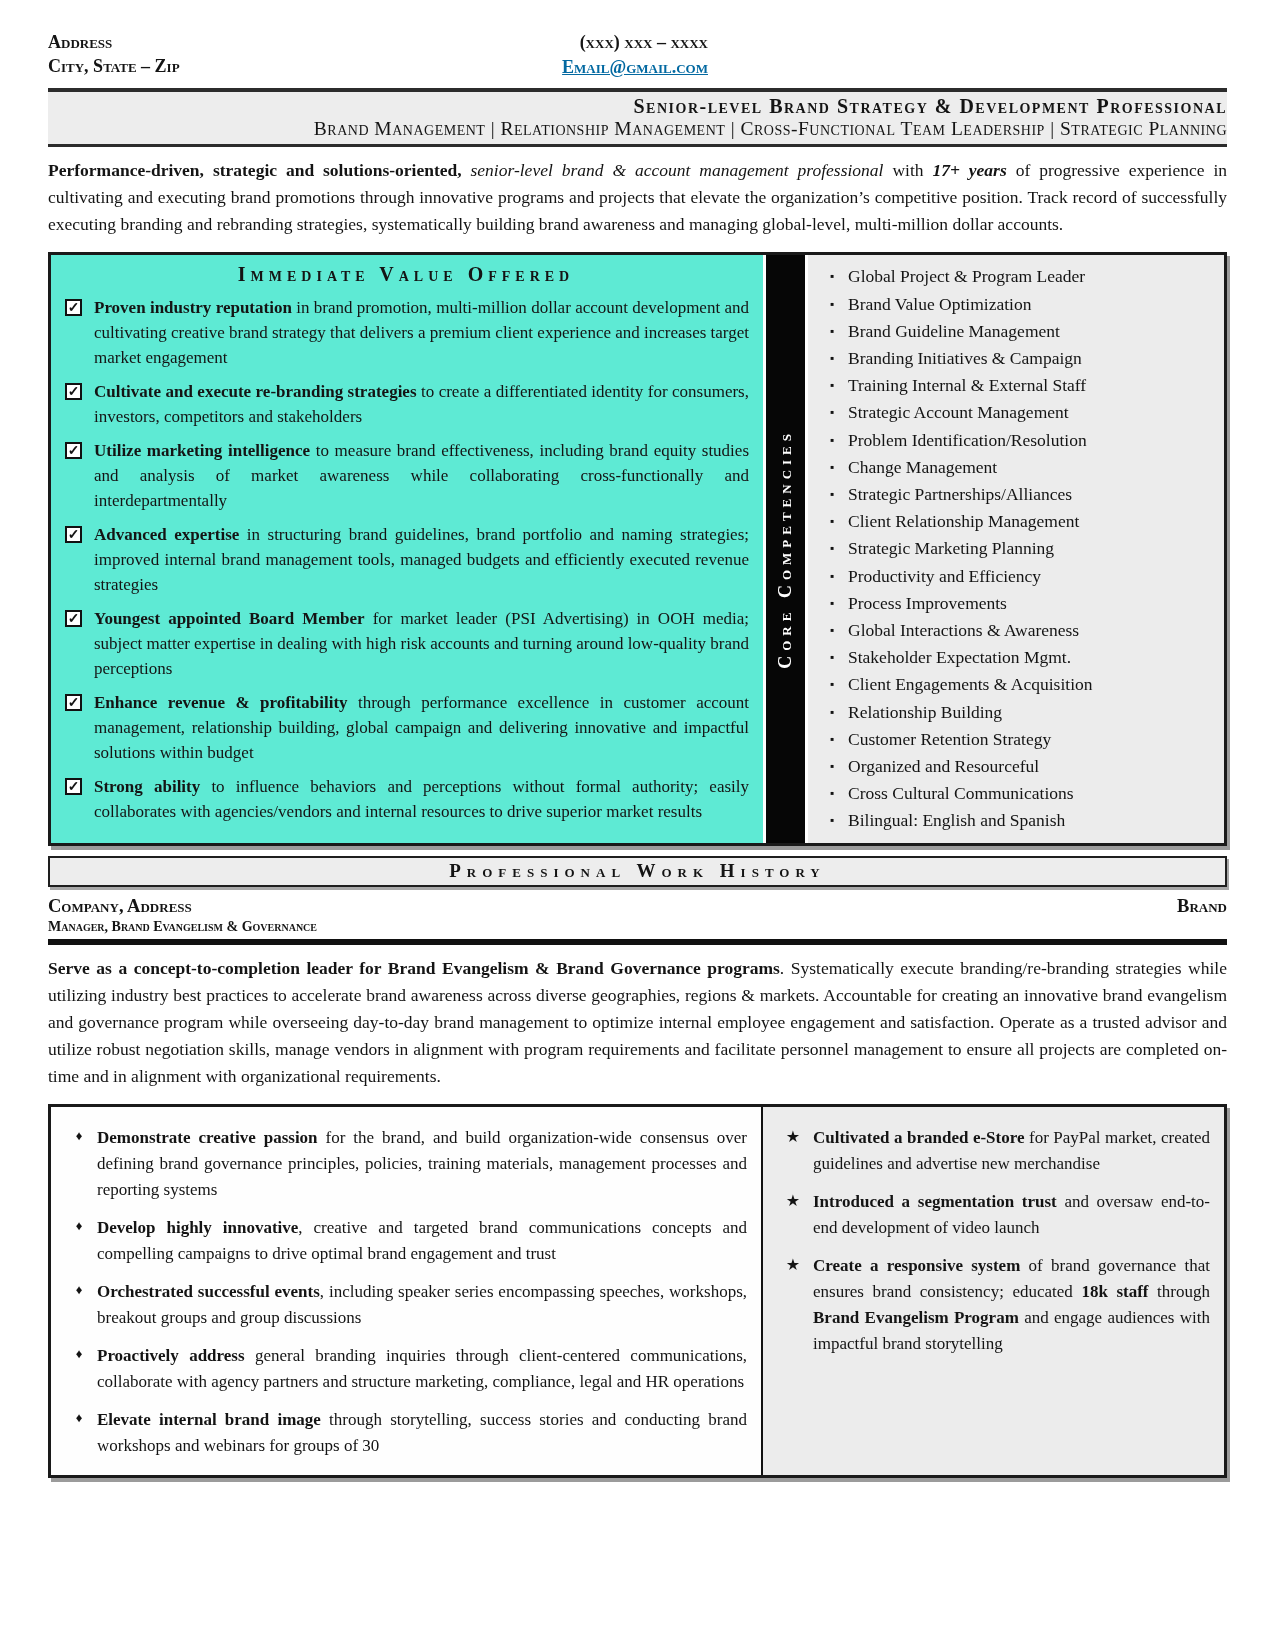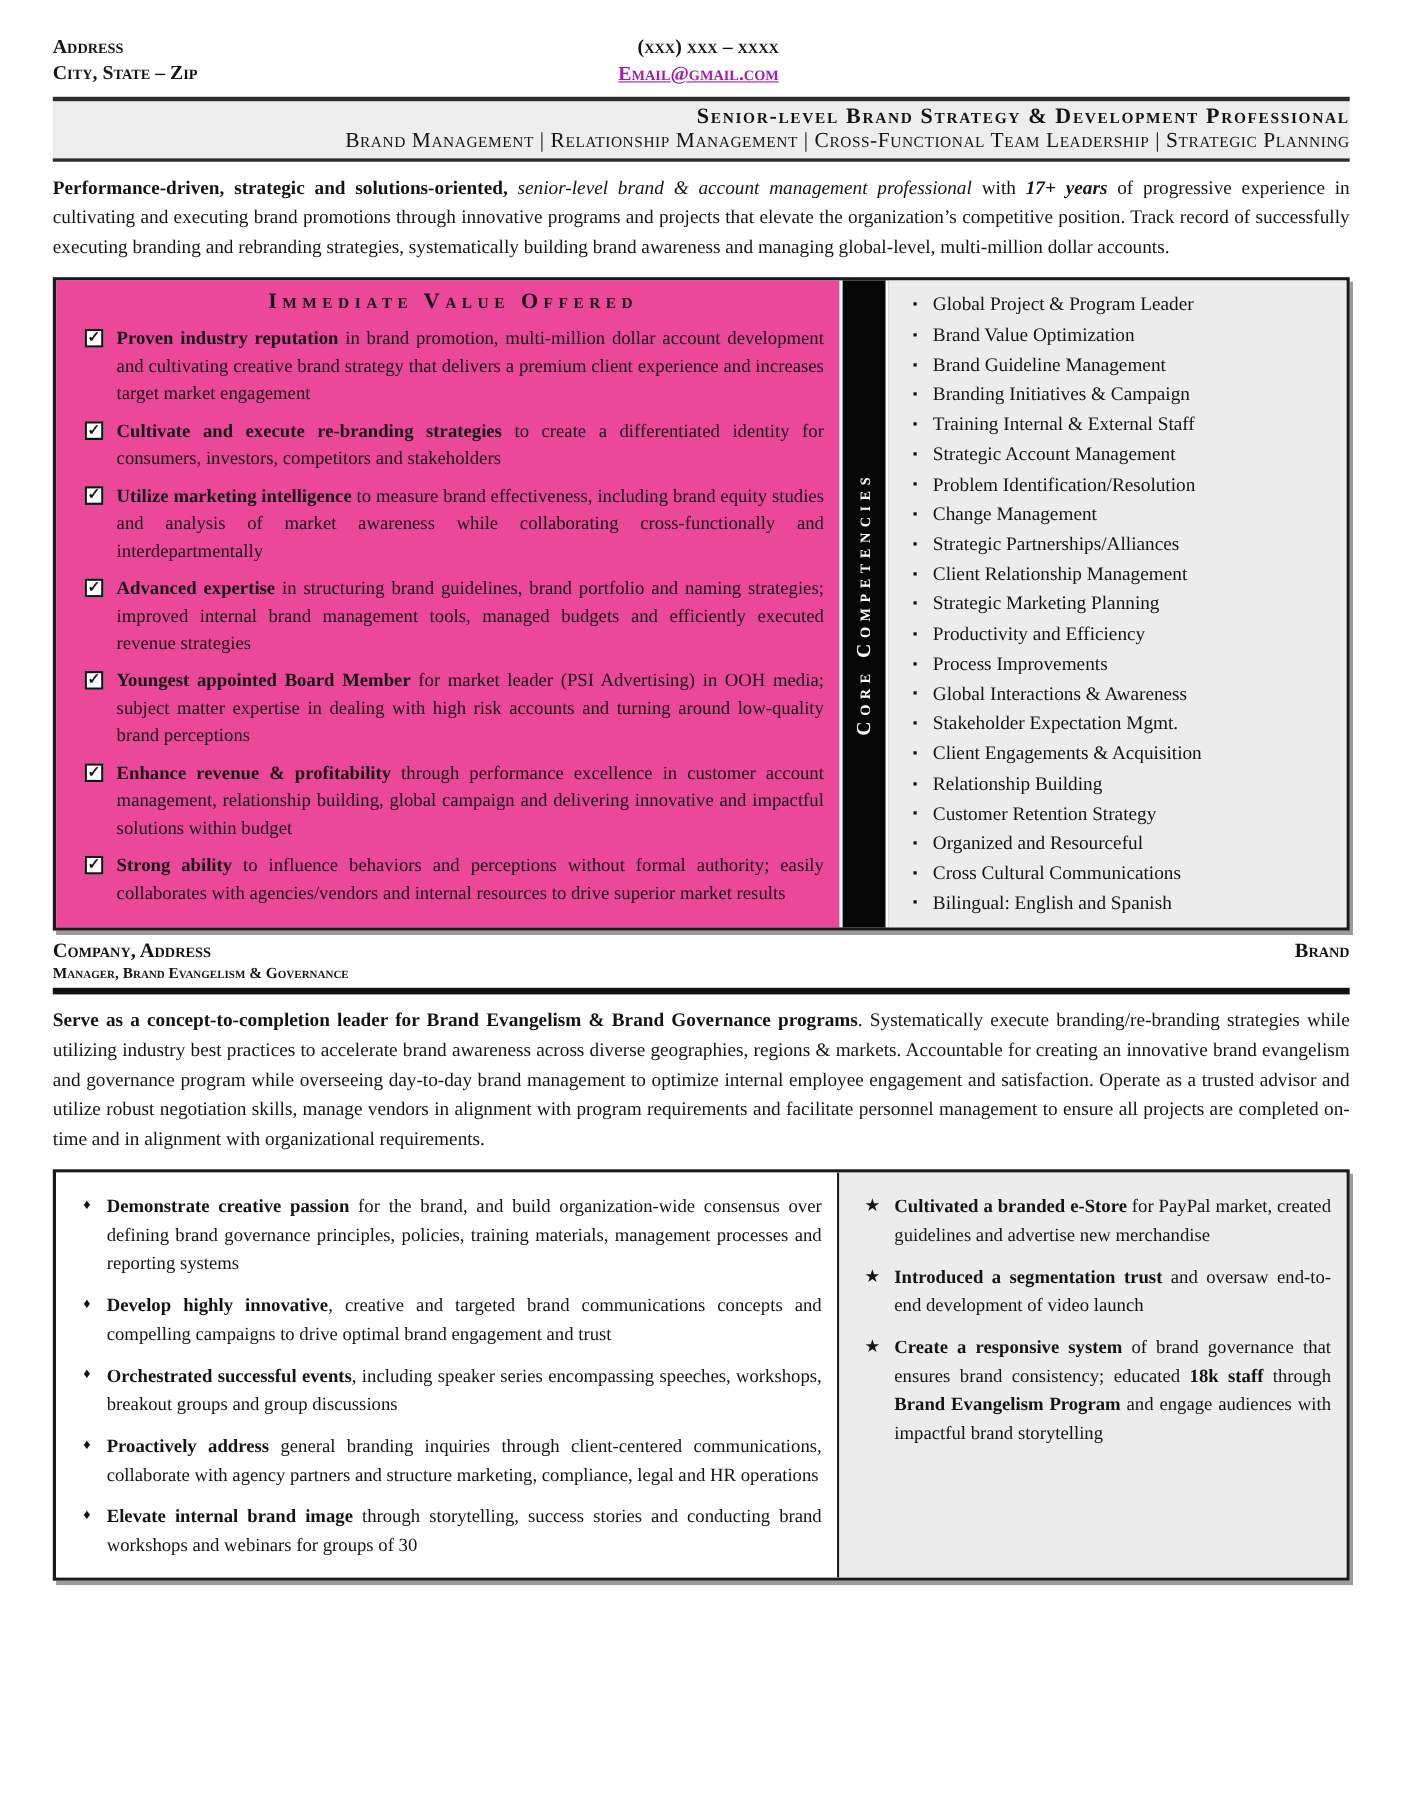--- a/index.html
+++ b/index.html
@@ -11,40 +11,40 @@
   }
   .page { padding: 30px 48px 40px 48px; }
 
   
   .hdr { display: flex; align-items: flex-start; }
   .hdr-left { width: 330px; font-weight: bold; font-variant: small-caps; font-size: 18px; line-height: 1.35; }
   .hdr-center { flex: 1; text-align: center; }
   .hdr-name { font-weight: bold; font-variant: small-caps; font-size: 31px; letter-spacing: 2px; line-height: 1.1; }
   .hdr-right { width: 330px; text-align: right; font-weight: bold; font-size: 18px; line-height: 1.4; }
   .phone { font-variant: small-caps; }
-  a.email { color: #a21caf; font-variant: small-caps; text-decoration: underline; cursor: pointer; }
+  a.email { color: #0369a1; font-variant: small-caps; text-decoration: underline; cursor: pointer; }
 
   
   .banner {
     margin-top: 8px; background: #ededed;
     border-top: 4px solid #2c2c2c; border-bottom: 3px solid #2c2c2c;
     text-align: right; padding: 3px 0 4px 0;
   }
   .banner-title { font-weight: bold; font-variant: small-caps; font-size: 20px; letter-spacing: 1.5px; }
   .banner-sub { font-variant: small-caps; font-size: 19.5px; letter-spacing: 0.5px; }
 
   
   .summary { margin-top: 10px; text-align: justify; font-size: 17.5px; line-height: 27px; }
 
   
   .ivo-box {
     margin-top: 14px; border: 3px solid #1a1a1a; box-shadow: 3px 4px 0 #9b9b9b;
     display: flex; align-items: stretch; background: #fff;
   }
-  .ivo-left { width: 712px; background: #ec4899; padding: 6px 14px 10px 24px; }
+  .ivo-left { width: 712px; background: #5eead4; padding: 6px 14px 10px 12px; }
   .ivo-heading {
     text-align: center; font-weight: bold; font-variant: small-caps;
     font-size: 20px; letter-spacing: 5px; margin: 2px 0 6px 0;
   }
   .ivo-bullet { display: flex; margin-top: 9px; }
   .cb {
     flex: none; width: 17px; height: 17px; border: 2px solid #111;
     margin: 4px 12px 0 2px; text-align: center; line-height: 13px;
     font-size: 14px; font-weight: bold; background: #fff;
   }
@@ -230,20 +230,21 @@
           <span class="cc-sq">▪</span>
           <span>Cross Cultural Communications</span>
         </div>
       <div class="cc-item">
           <span class="cc-sq">▪</span>
           <span>Bilingual: English and Spanish</span>
         </div>
     </div>
   </div>
 
+  <div class="pwh-banner">Professional Work History</div>
 
   <div class="company-row">
     <span>Company, Address</span>
     <span>Brand</span>
   </div>
   <div class="role-row">Manager, Brand Evangelism &amp; Governance</div>
   <div class="black-rule"></div>
 
   <p class="wh-para"><b>Serve as a concept-to-completion leader for Brand Evangelism &amp; Brand Governance programs</b><span>. Systematically execute branding/re-branding strategies while utilizing industry best practices to accelerate brand awareness across diverse geographies, regions &amp; markets. Accountable for creating an innovative brand evangelism and governance program while overseeing day-to-day brand management to optimize internal employee engagement and satisfaction. Operate as a trusted advisor and utilize robust negotiation skills, manage vendors in alignment with program requirements and facilitate personnel management to ensure all projects are completed on-time and in alignment with organizational requirements.</span></p>
 

